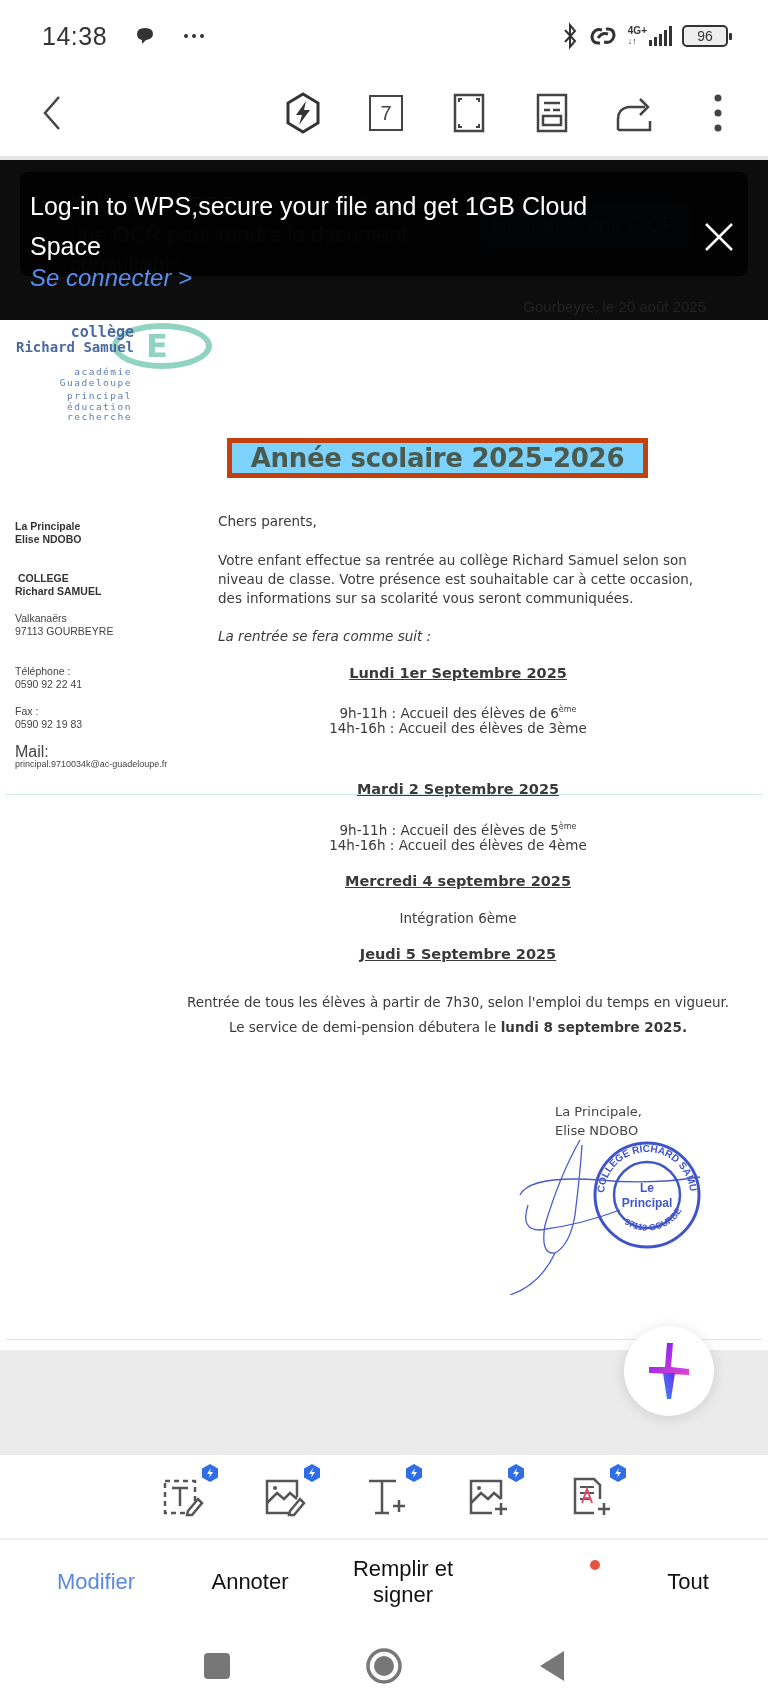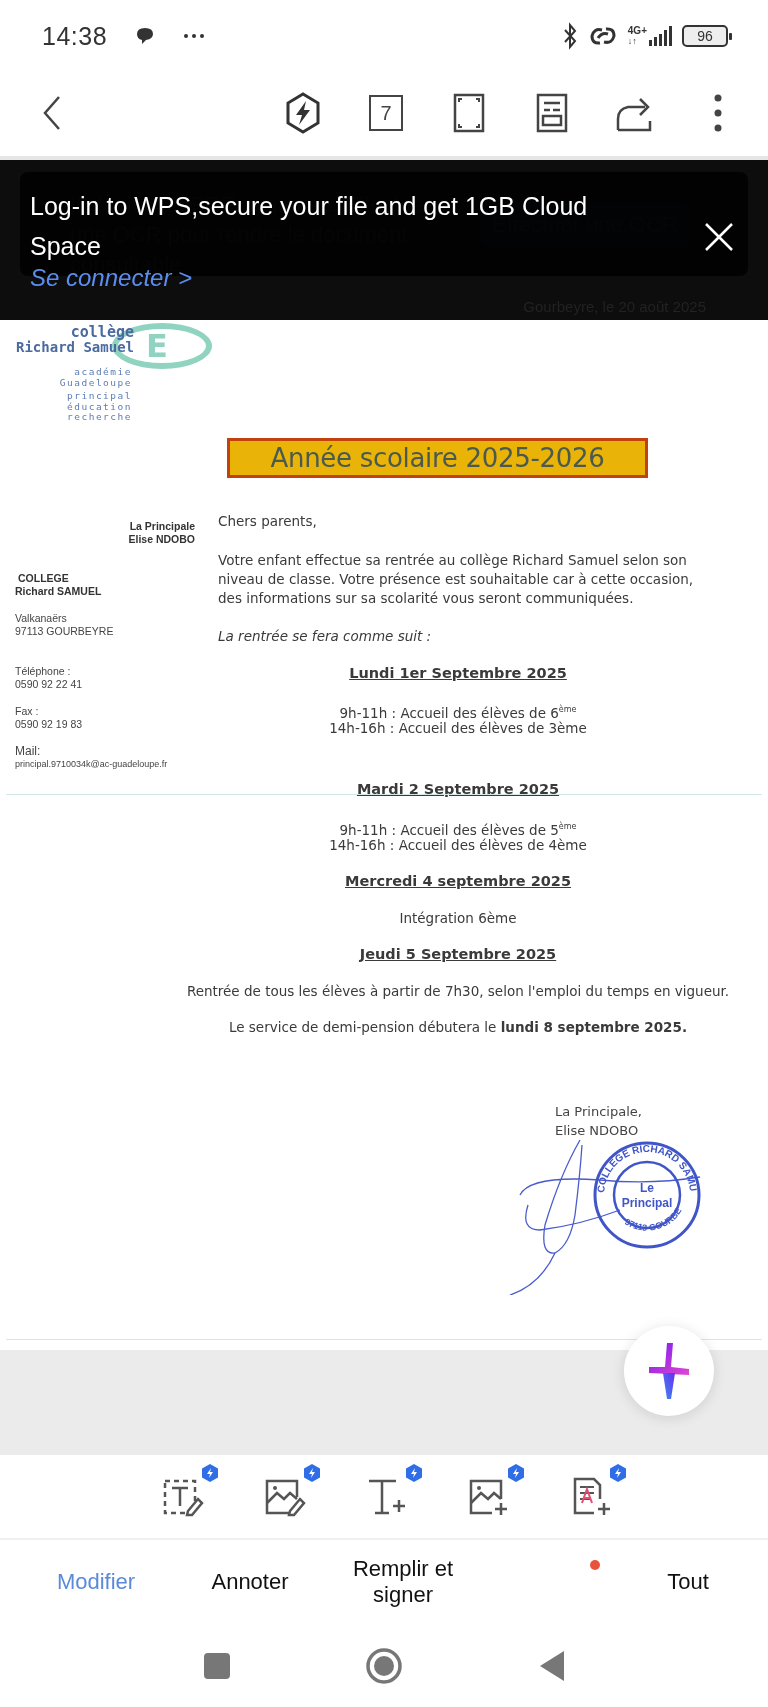--- a/index.html
+++ b/index.html
@@ -34,21 +34,21 @@
   .banner-msg { position: absolute; left: 30px; top: 26px; width: 600px; font-size: 25px; line-height: 40px; color: #ffffff; }
   .banner-link { position: absolute; left: 30px; top: 104px; font-size: 24px; color: #5b8def; font-style: italic; }
   .banner-close { position: absolute; left: 702px; top: 60px; width: 34px; height: 34px; }
 
   .logo { position: absolute; left: 16px; top: 163px; width: 180px; height: 100px; }
   .logo-ellipse { position: absolute; left: 96px; top: 0; width: 100px; height: 46px; border: 6px solid #8fd3c0; border-radius: 50%; }
   .logo-E { position: absolute; left: 130px; top: 4px; font-size: 32px; font-weight: bold; color: #8fd3c0; font-family: "DejaVu Sans", sans-serif; }
   .logo-college { position: absolute; left: 0; top: 2px; width: 118px; text-align: right; color: #4a6aa0; font-weight: bold; font-size: 15px; line-height: 15px; font-family: "DejaVu Sans Mono", monospace; }
   .logo-sub { position: absolute; left: 0; top: 44px; width: 116px; text-align: right; color: #5c7db4; font-size: 9.5px; line-height: 10.5px; letter-spacing: 1.5px; font-family: "DejaVu Sans Mono", monospace; }
 
-  .year-banner { position: absolute; left: 227px; top: 278px; width: 421px; height: 40px; background: #eab308; border: 3px solid #c2410c; display: flex; align-items: center; justify-content: center; font-size: 26px; font-weight: normal; color: #4a5a4f; font-family: "DejaVu Sans", sans-serif; letter-spacing: -0.3px; }
+  .year-banner { position: absolute; left: 227px; top: 278px; width: 421px; height: 40px; background: #7dd3fc; border: 5px solid #c2410c; display: flex; align-items: center; justify-content: center; font-size: 26px; font-weight: bold; color: #4a5a4f; font-family: "DejaVu Sans", sans-serif; letter-spacing: -0.3px; }
 
   .sidebar-info { position: absolute; left: 15px; top: 360px; width: 180px; font-size: 10.5px; color: #444; line-height: 13px; }
   .sidebar-info .grp { margin-bottom: 14px; }
   .sidebar-info .b { font-weight: bold; color: #333; }
 
   .letter { position: absolute; left: 218px; top: 352px; width: 480px; color: #3a3a3a; font-size: 13.5px; line-height: 19px; font-family: "DejaVu Sans", sans-serif; }
   .letter p { position: absolute; left: 0; width: 480px; }
   .center { text-align: center; }
   .day-title { font-weight: bold; text-decoration: underline; font-size: 14.5px; color: #3a3a3a; }
   sup { font-size: 8px; }
@@ -194,42 +194,42 @@
       <div style="margin-bottom:3px;">Guadeloupe</div>
       <div>principal</div>
       <div>éducation</div>
       <div>recherche</div>
     </div>
   </div>
 
   <div class="year-banner">Année scolaire 2025-2026</div>
 
   <div class="sidebar-info">
-    <div class="grp b" style="margin-bottom:26px;text-align:right;">
+    <div class="grp b" style="margin-bottom:26px;">
       <div>La Principale</div>
       <div>Elise NDOBO</div>
     </div>
     <div class="grp b">
       <div style="padding-left:3px;">COLLEGE</div>
       <div>Richard SAMUEL</div>
     </div>
     <div class="grp" style="margin-bottom:27px;">
       <div>Valkanaërs</div>
       <div>97113 GOURBEYRE</div>
     </div>
     <div class="grp">
       <div>Téléphone :</div>
       <div>0590 92 22 41</div>
     </div>
     <div class="grp">
       <div>Fax :</div>
       <div>0590 92 19 83</div>
     </div>
     <div class="grp" style="font-size:9px;">
-      <div style="font-size:12px;">Mail:</div>
+      <div style="font-size:16px;">Mail:</div>
       <div>principal.9710034k@ac-guadeloupe.fr</div>
     </div>
   </div>
 
   <div class="letter">
     <p style="top:0;">Chers parents,</p>
     <p style="top:39px;">Votre enfant effectue sa rentrée au collège Richard Samuel selon son niveau de classe. Votre présence est souhaitable car à cette occasion, des informations sur sa scolarité vous seront communiquées.</p>
     <p style="top:115px;font-style:italic;">La rentrée se fera comme suit :</p>
 
     <p class="center day-title" style="top:152px;">Lundi 1er Septembre 2025</p>
@@ -237,21 +237,21 @@
     <p class="center" style="top:207px;">14h-16h : Accueil des élèves de 3ème</p>
 
     <p class="center day-title" style="top:268px;">Mardi 2 Septembre 2025</p>
     <p class="center" style="top:305px;"><span>9h-11h : Accueil des élèves de 5</span><sup>ème</sup></p>
     <p class="center" style="top:324px;">14h-16h : Accueil des élèves de 4ème</p>
 
     <p class="center day-title" style="top:360px;">Mercredi 4 septembre 2025</p>
     <p class="center" style="top:397px;">Intégration 6ème</p>
 
     <p class="center day-title" style="top:433px;">Jeudi 5 Septembre 2025</p>
-    <p class="center" style="top:470px;left:-50px;width:580px;">Rentrée de tous les élèves à partir de 7h30, selon l'emploi du temps en vigueur.</p>
+    <p class="center" style="top:481px;left:-50px;width:580px;">Rentrée de tous les élèves à partir de 7h30, selon l'emploi du temps en vigueur.</p>
     <p class="center" style="top:506px;left:-50px;width:580px;"><span>Le service de demi-pension débutera le </span><b>lundi 8 septembre 2025.</b></p>
   </div>
 
   <div class="sig-block">
     <div>La Principale,</div>
     <div>Elise NDOBO</div>
   </div>
   <svg class="signature" viewBox="0 0 220 160">
     <path d="M80 5 Q60 40 45 90 Q40 120 55 118 Q70 110 75 80 Q80 40 82 10 M20 60 Q30 40 100 45 Q150 50 200 42 M28 70 Q20 95 40 95 Q80 90 120 75 M55 118 Q40 150 10 160" stroke="#4a5ccc" stroke-width="1.3" fill="none"></path>
   </svg>

